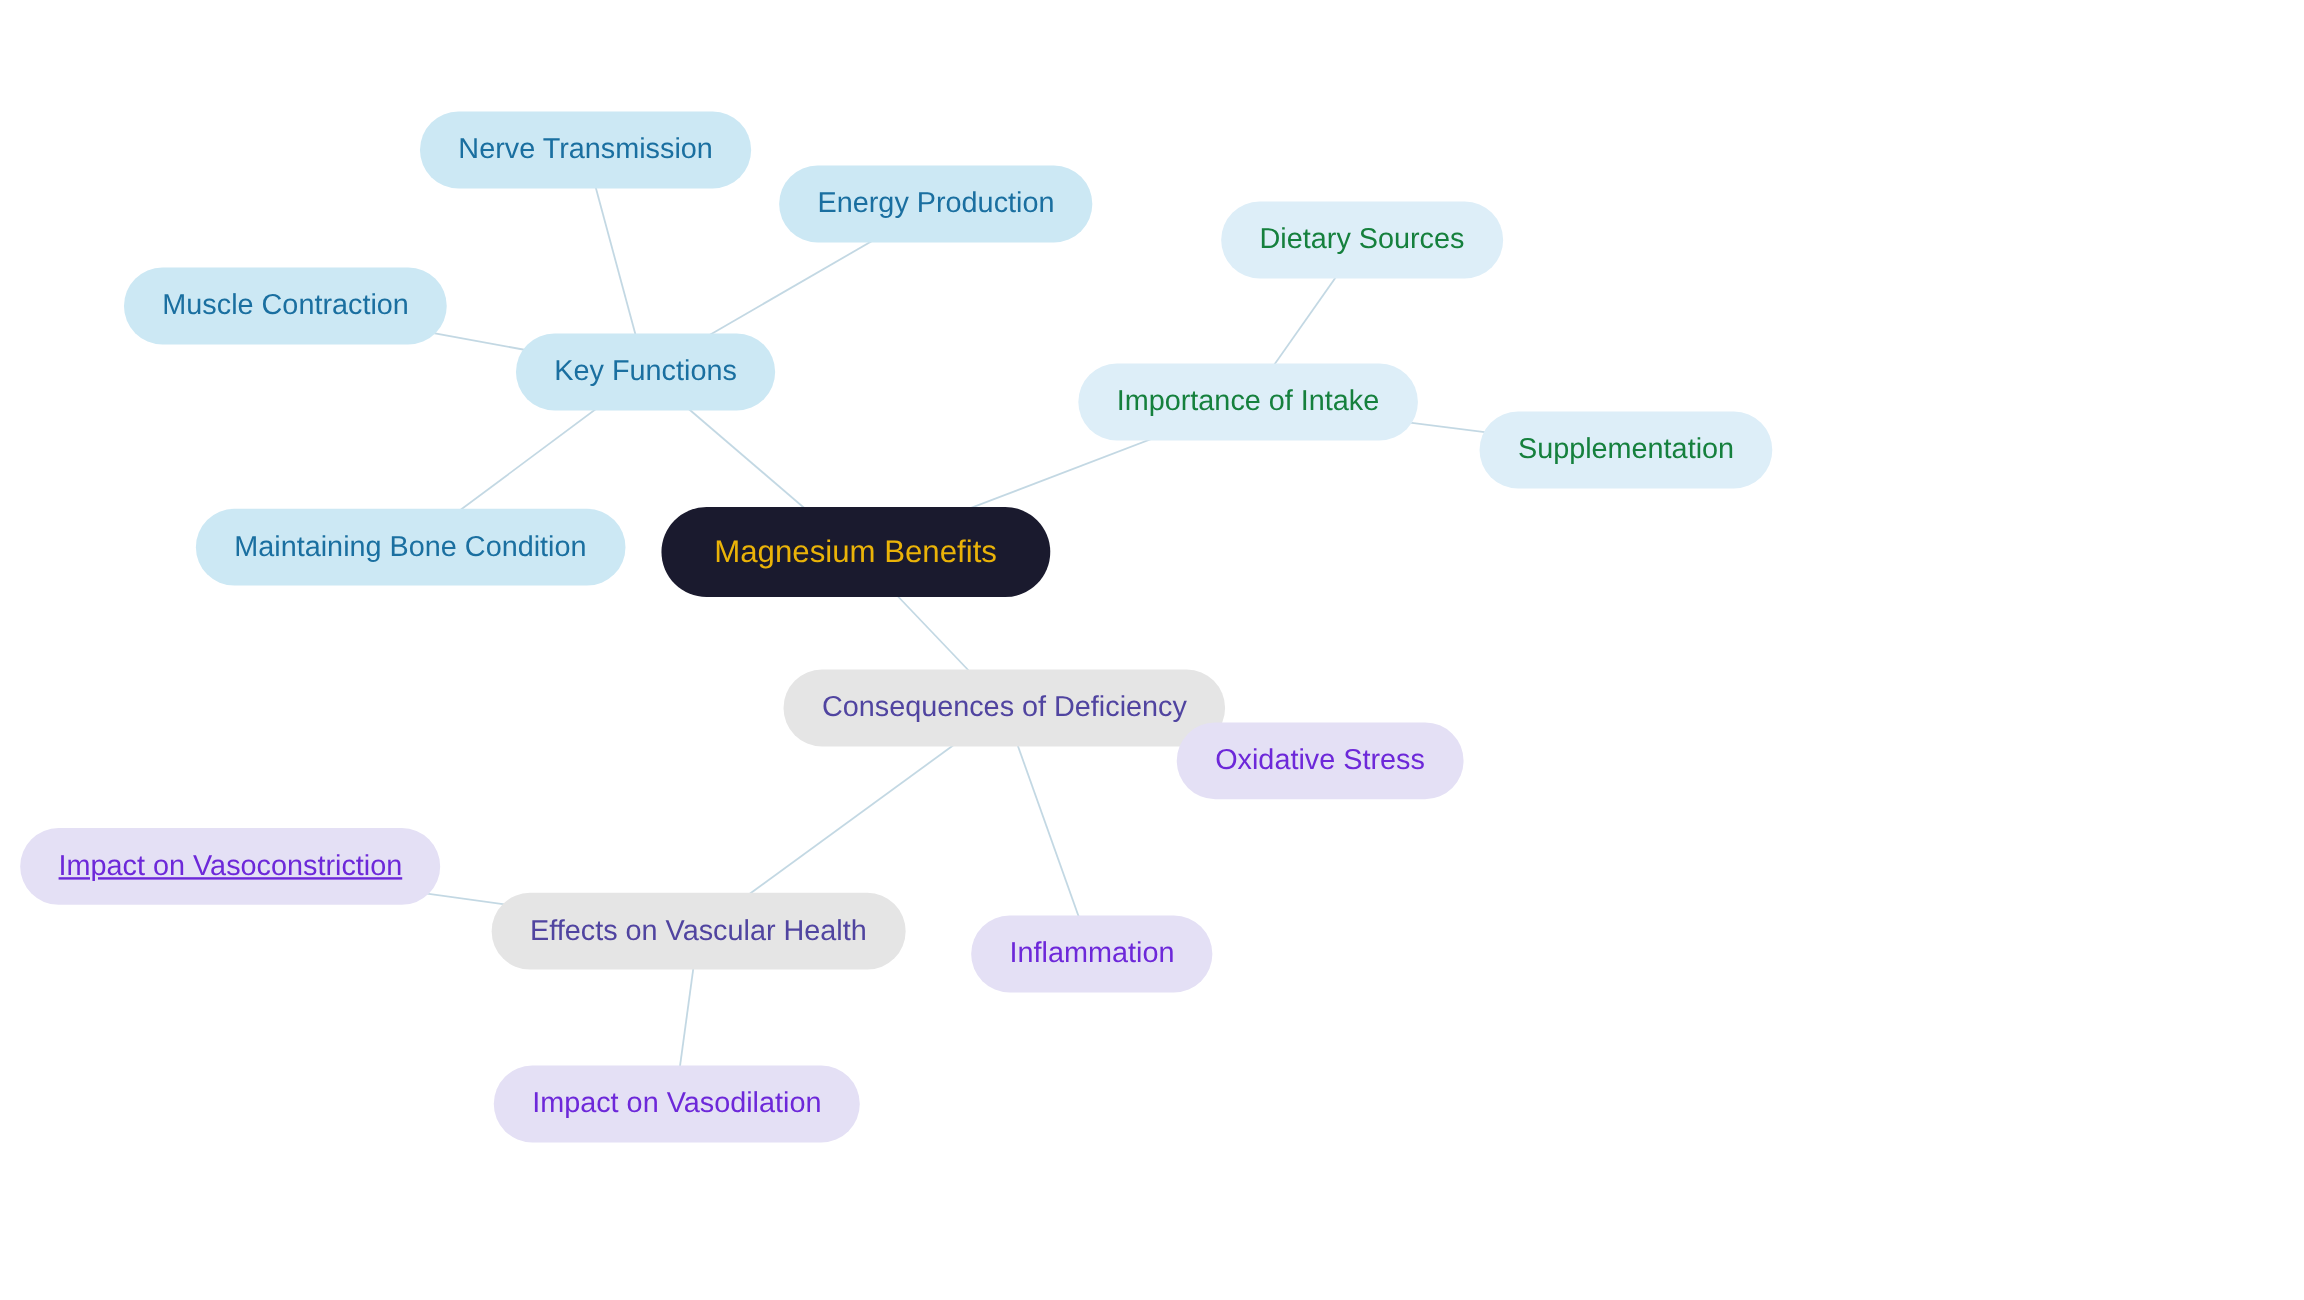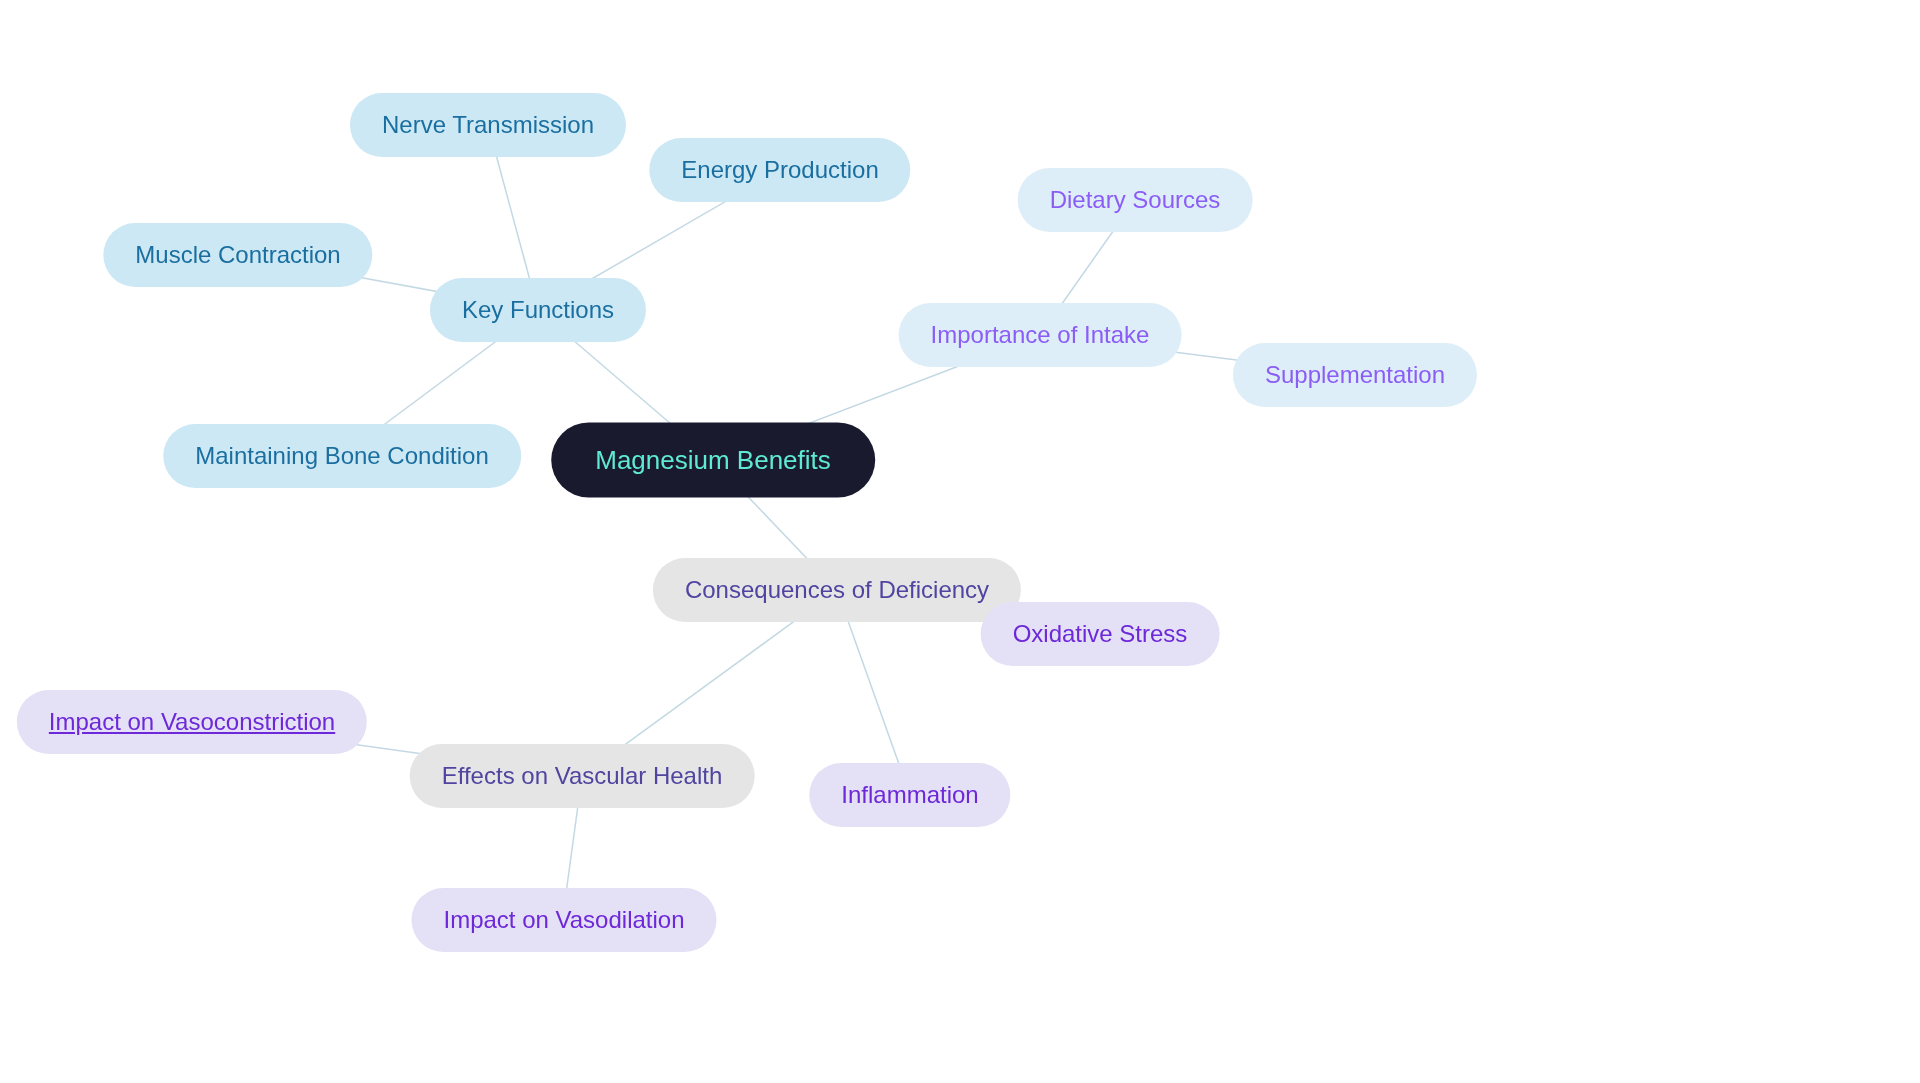--- a/index.html
+++ b/index.html
@@ -26,33 +26,33 @@
       text-align: center;
       border-radius: 50px;
       font-size: 24px;
       font-weight: 400;
       transform: translate(-50%, -50%);
       white-space: nowrap;
       padding: 18px 32px;
     }
     .node-center {
       background: #1a1a2e;
-      color: #5eead4;
+      color: #eab308;
       font-size: 26px;
       font-weight: 500;
       padding: 22px 44px;
     }
     .node-blue {
       background: #cce8f4;
       color: #1a6fa0;
       border: none;
     }
     .node-blue-light {
       background: #ddeef8;
-      color: #8b5cf6;
+      color: #15803d;
     }
     .node-purple {
       background: #e5e5e5;
       color: #5044a0;
     }
     .node-purple-light {
       background: #e4e0f5;
       color: #6d28d9;
     }
   </style>

